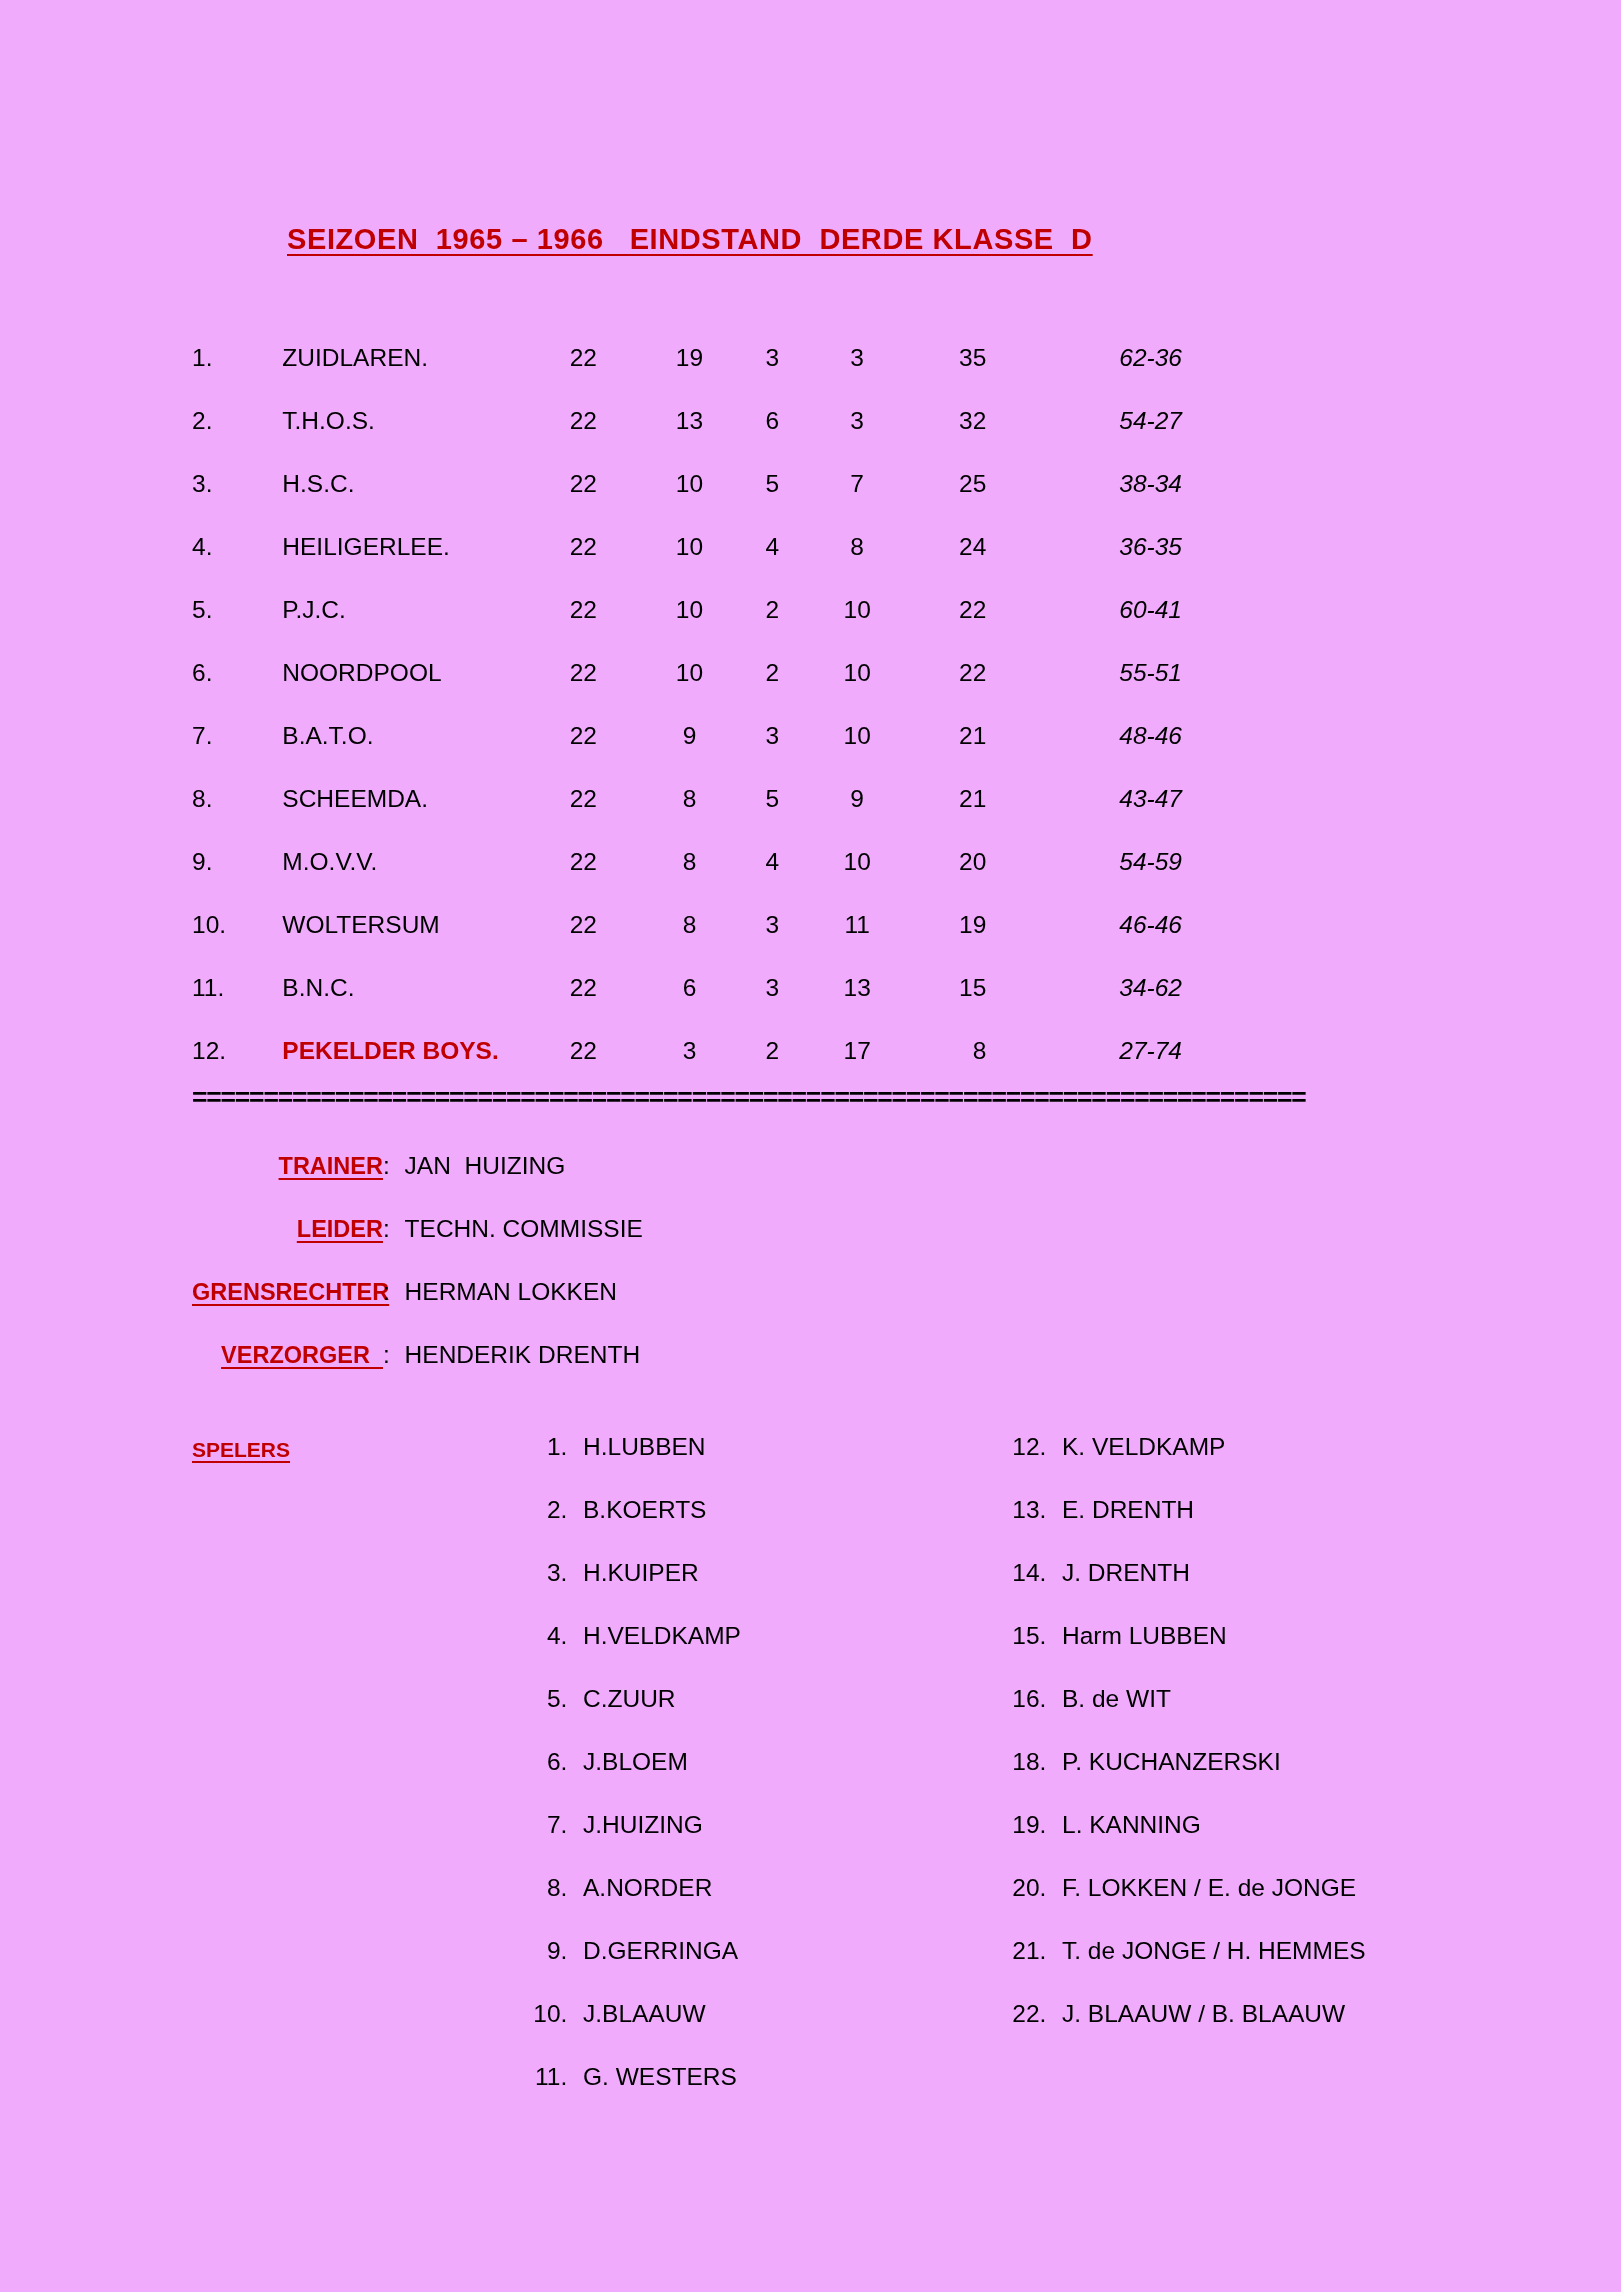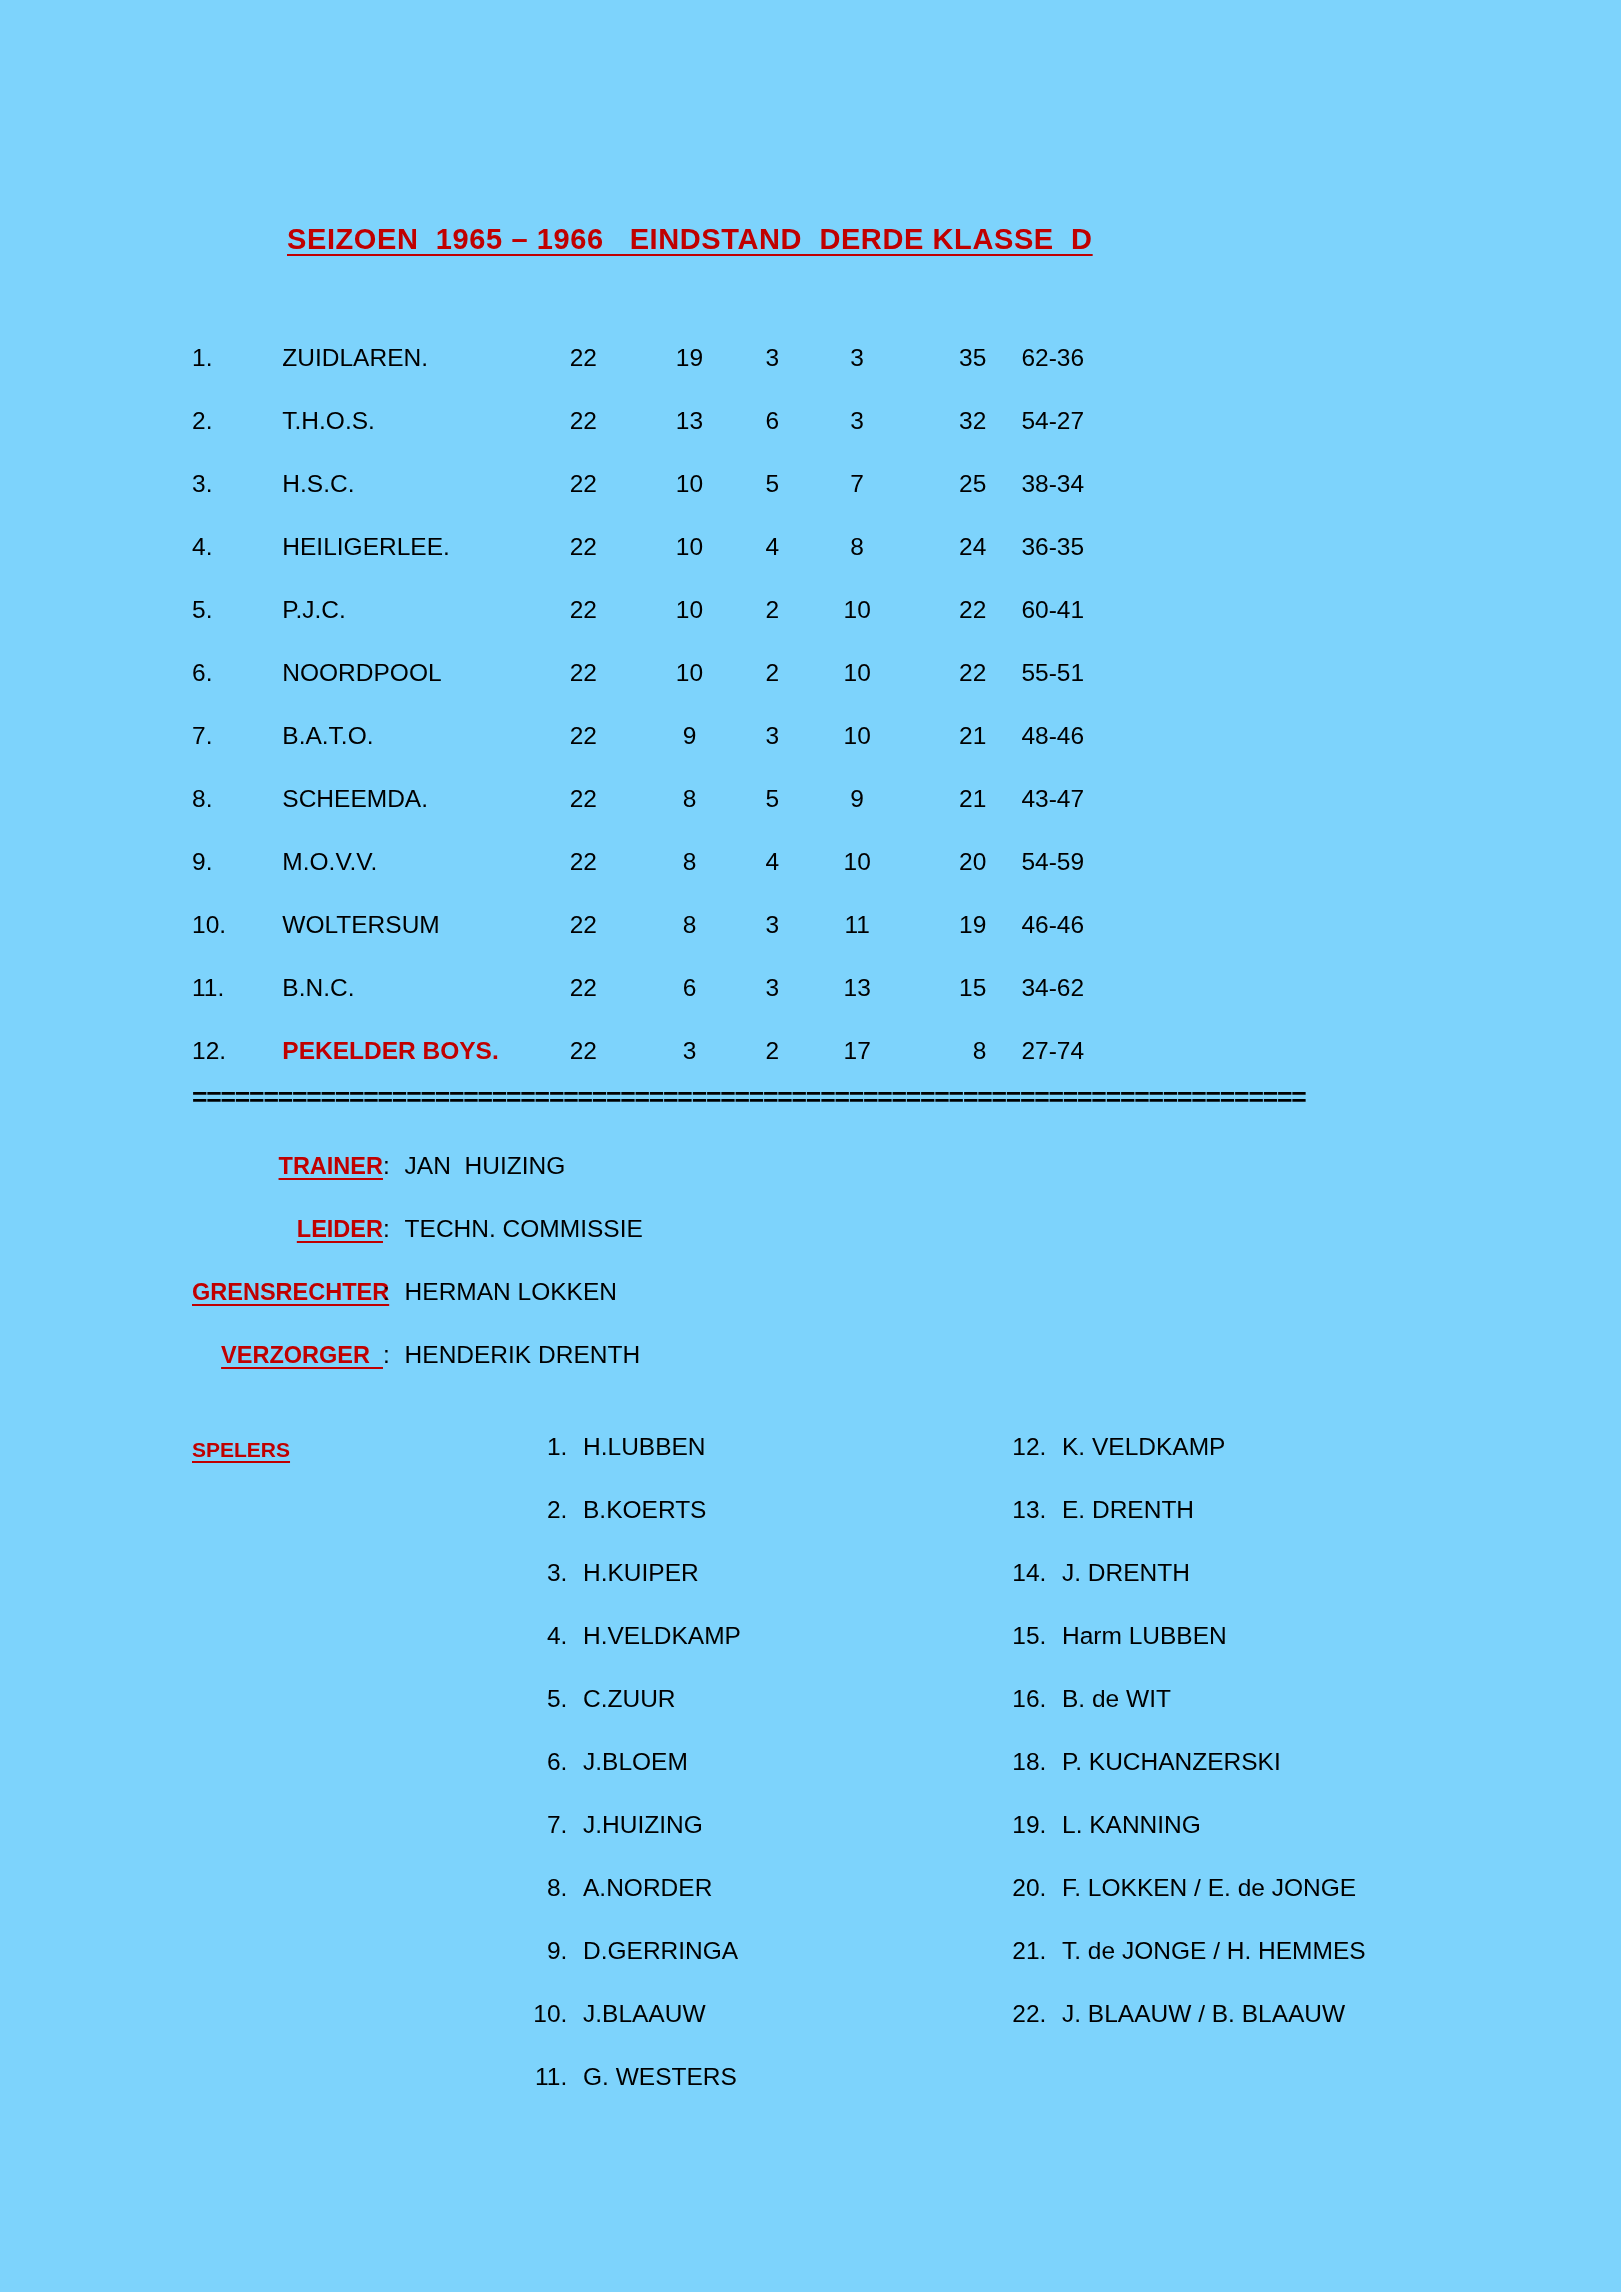--- a/index.html
+++ b/index.html
@@ -15,21 +15,21 @@
     position: relative;
     overflow: hidden;
   }
 
   .page {
     position: absolute;
     left: 0;
     top: 0;
     width: 1621px;
     height: 2293px;
-    background: #7dd3fc;
+    background: #f0abfc;
   }
 
   
   .doc-title {
     position: absolute;
     left: 287px;
     top: 223px;
     font-size: 29px;
     font-weight: bold;
     color: #C00000;
@@ -54,21 +54,21 @@
     vertical-align: middle;
     white-space: nowrap;
   }
   .col-rank   { width: 94px;  text-align: left; }
   .col-club   { width: 292px; text-align: left; }
   .col-played { width: 80px;  text-align: left; }
   .col-won    { width: 90px;  text-align: center; }
   .col-drawn  { width: 84px;  text-align: center; }
   .col-lost   { width: 94px;  text-align: center; }
   .col-points { width: 88px;  text-align: right; }
-  .col-goals  { width: 167px; text-align: left; padding-left: 35px !important; }
+  .col-goals  { width: 167px; text-align: right; padding-left: 35px !important; font-style: italic; }
 
   tr.highlight-row .col-club {
     color: #C00000;
     font-weight: bold;
   }
 
   
   .separator {
     position: absolute;
     left: 192px;

